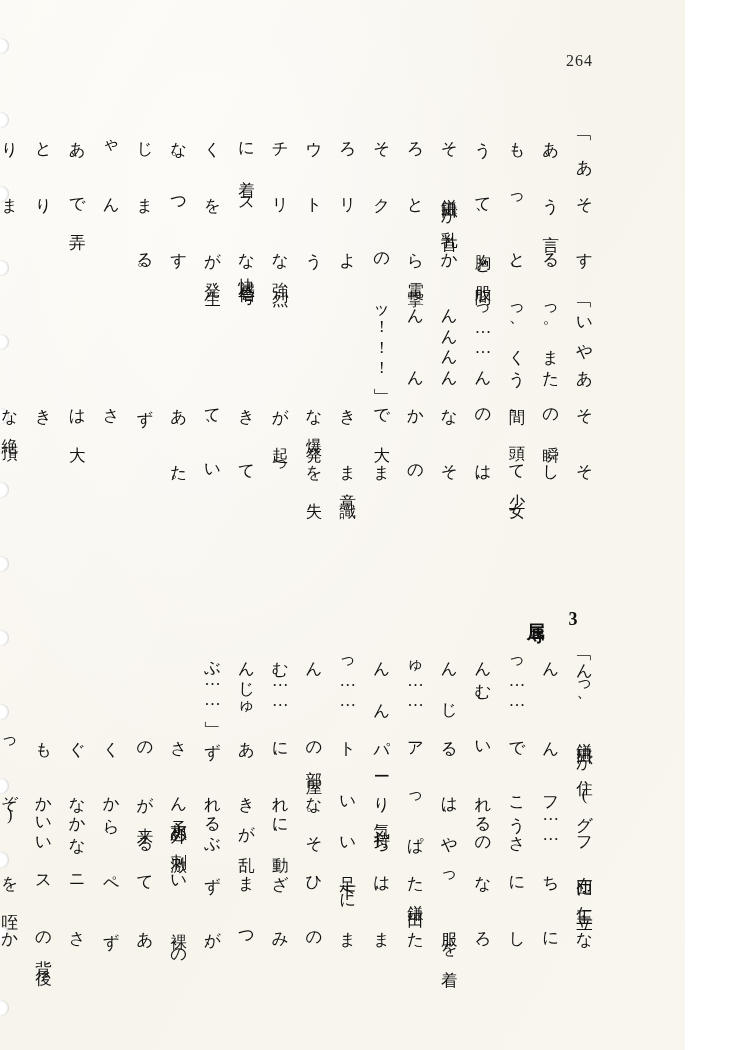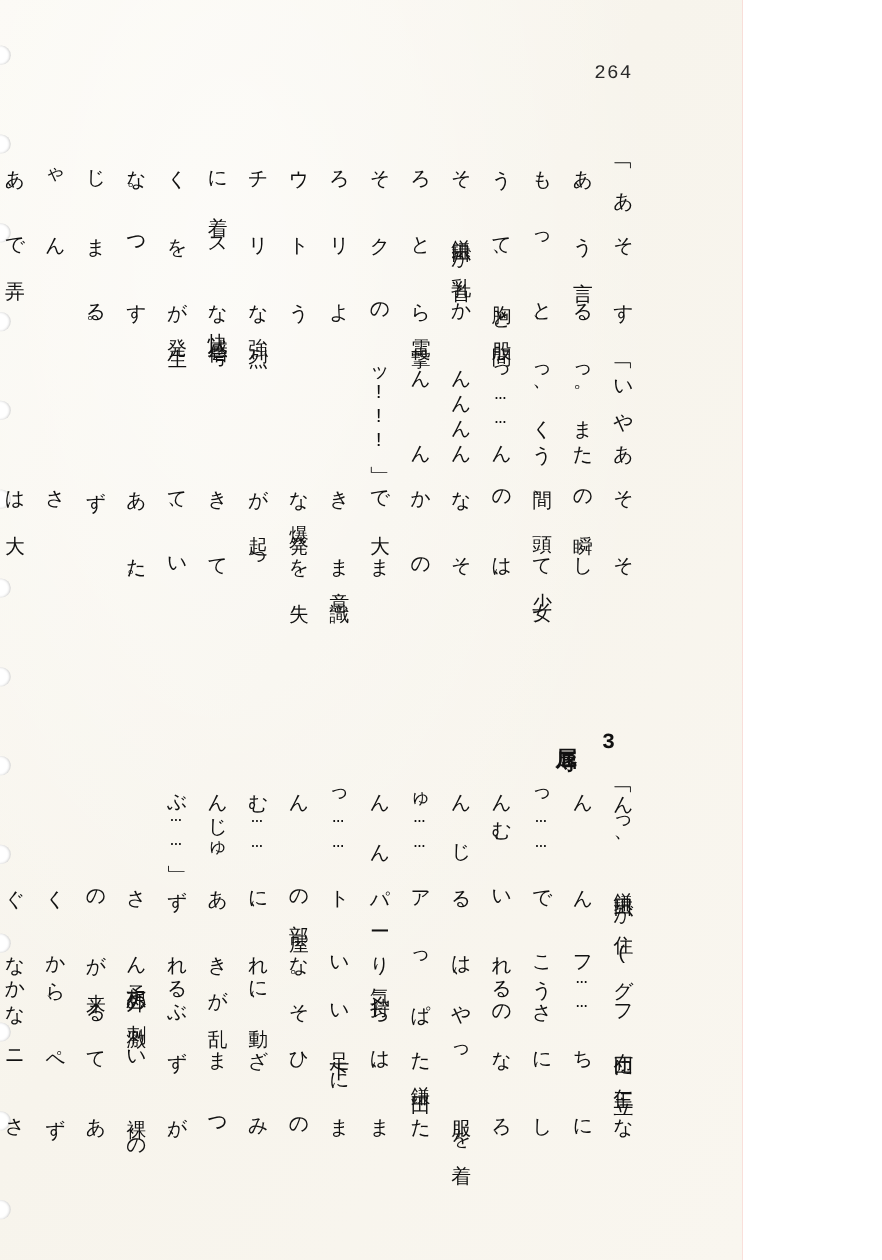--- a/index.html
+++ b/index.html
@@ -2,25 +2,25 @@
 <html><head>
 <meta charset="utf-8">
 <style>
   html, body {
     margin: 0;
     padding: 0;
     background: #ffffff;
   }
   .page {
     position: relative;
-    width: 619px;
+    width: 685px;
     height: 1050px;
-    background: #fca5a5;
+    background: #ef4444;
     overflow: hidden;
-    font-family: Liberation Mono, monospace;
+    font-family: Liberation Serif, serif;
     color: #1a1a1a;
   }
   
   .paper-tint {
     position: absolute;
     inset: 0;
     background:
       radial-gradient(ellipse at 30% 20%, rgba(255,255,255,0.55), rgba(250,247,238,0) 60%),
       linear-gradient(120deg, #fbf9f3 0%, #f7f4ec 45%, #f9f6ef 100%);
     pointer-events: none;

